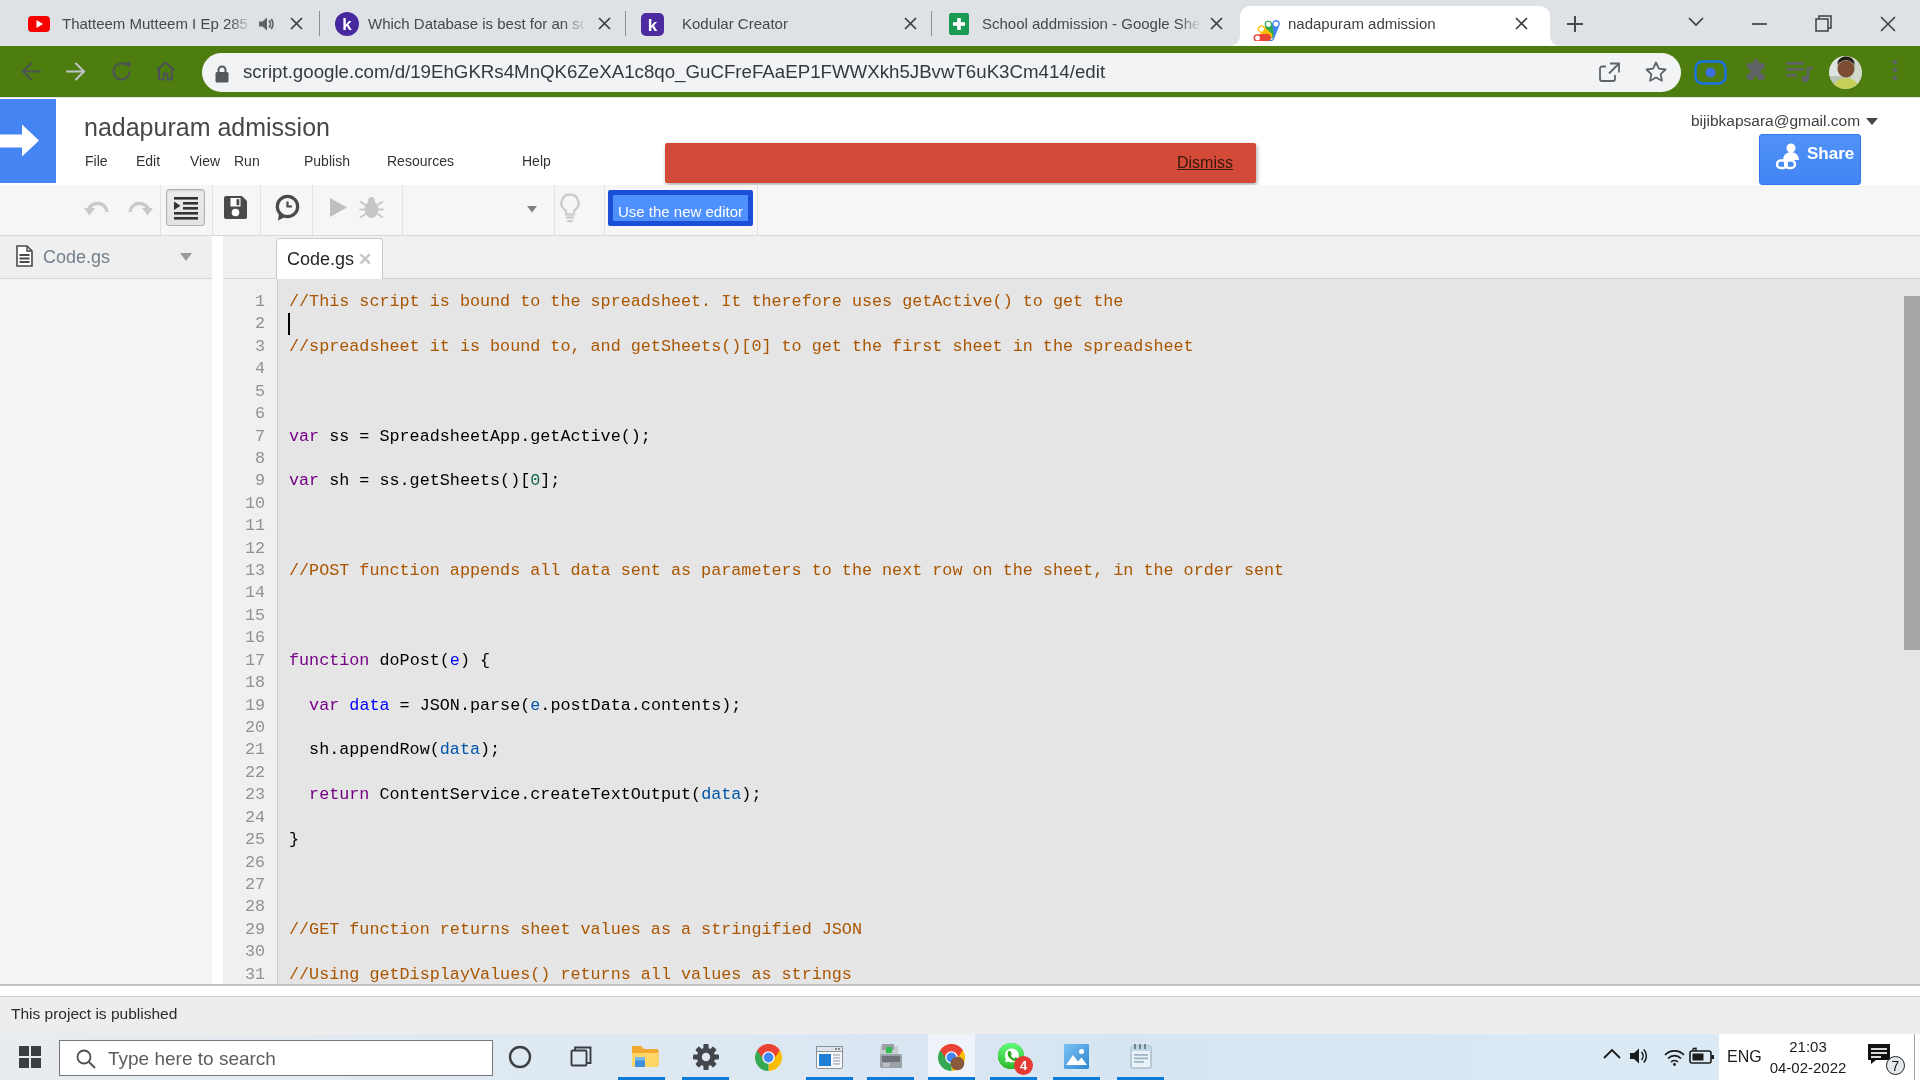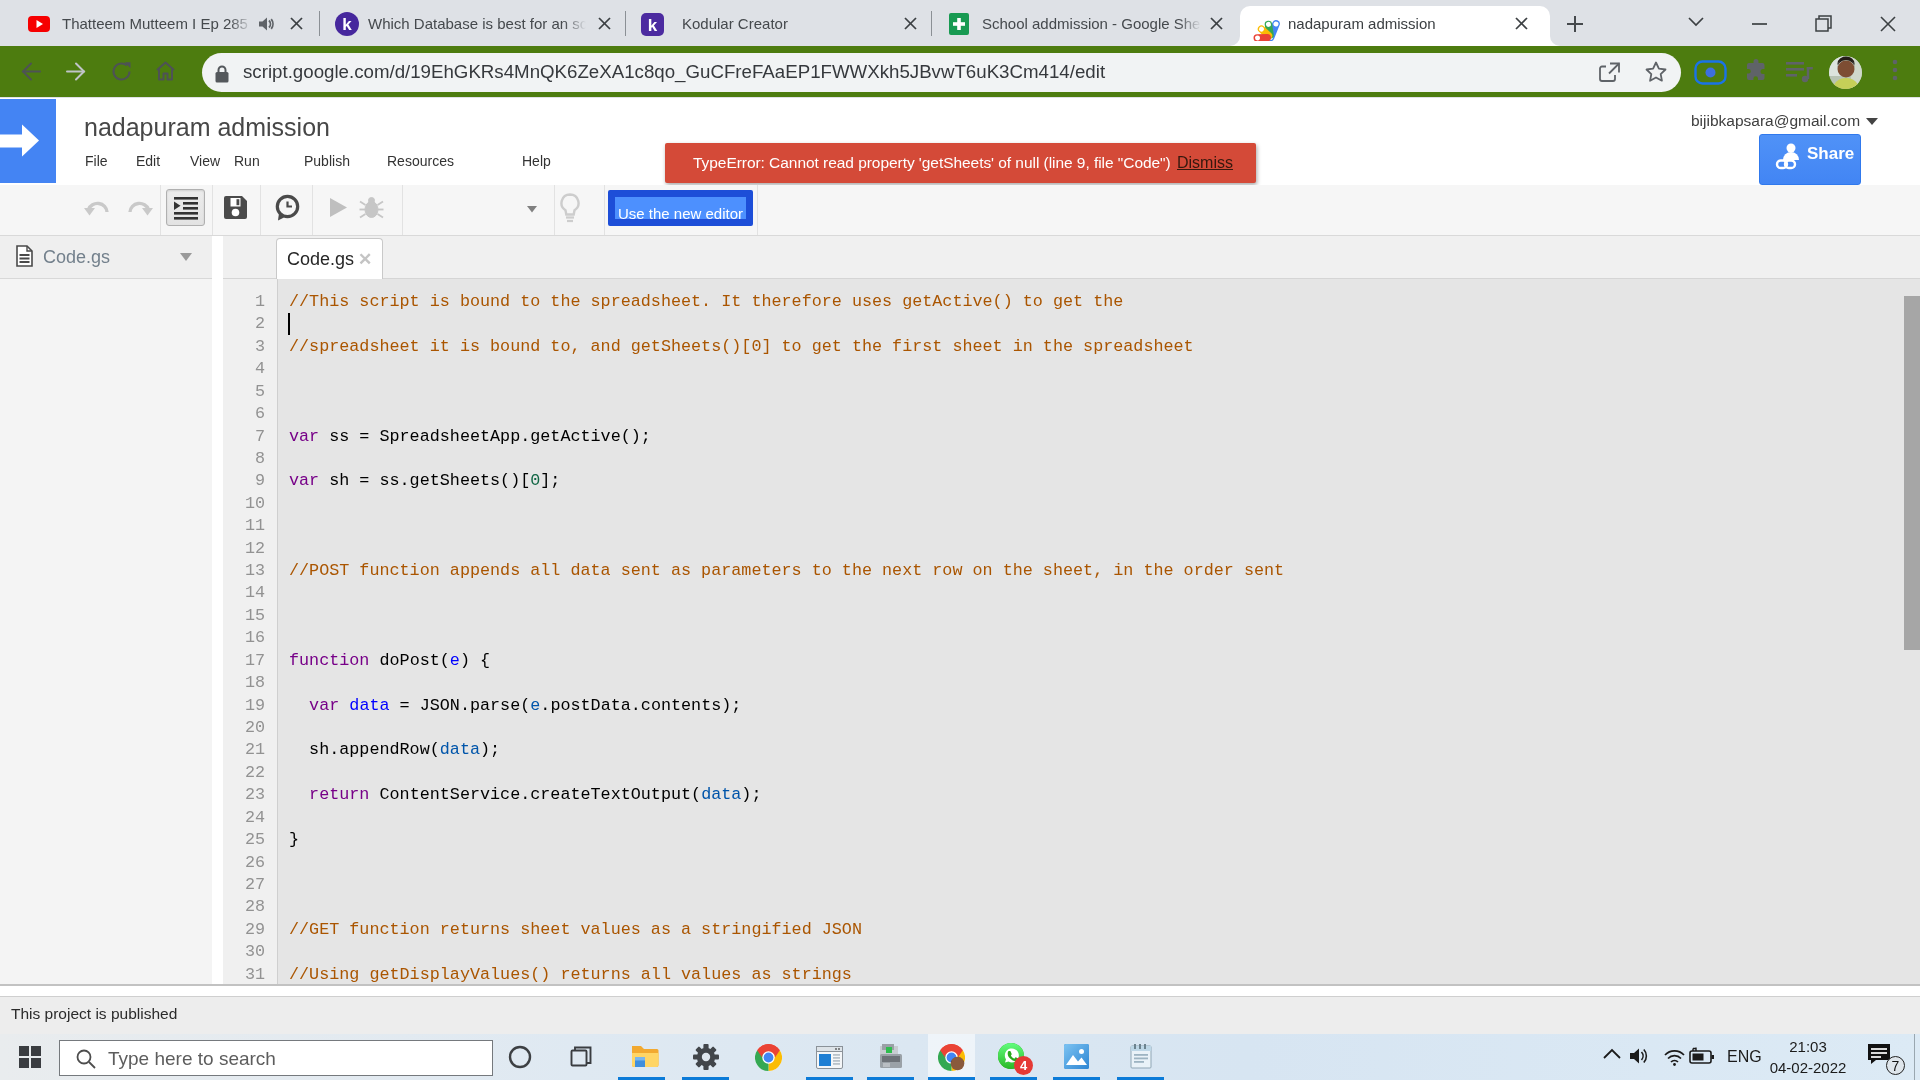--- a/index.html
+++ b/index.html
@@ -36,21 +36,21 @@
   #errbanner .dismiss { position:absolute; left:512px; font-size:16px; letter-spacing:0; color:#35180e; text-decoration:underline; }
   #email { position:absolute; left:1691px; top:14px; font-size:15.5px; color:#404040; }
   #emailarrow { position:absolute; left:1866px; top:20px; width:0; height:0; border-left:6px solid transparent; border-right:6px solid transparent; border-top:7px solid #444; }
   #sharebtn { position:absolute; left:1759px; top:36px; width:102px; height:51px; background:linear-gradient(#5092f7,#4285f4); border:1px solid #3079ed; border-radius:3px; }
   #sharebtn .txt { position:absolute; left:47px; top:9px; color:#fff; font-size:17px; font-weight:bold; }
 
   
   #gastoolbar { position:absolute; left:0; top:185px; width:1920px; height:51px; background:#f6f6f6; border-bottom:1px solid #d9d9d9; }
   .tsep { position:absolute; top:0; width:1px; height:50px; background:#e2e2e2; }
   #selfn { position:absolute; left:417px; top:15px; font-size:15px; color:#444;margin-top:40px; }
-  #newedbtn { position:absolute; left:608px; top:5px; width:145px; height:36px; background:#4d90fe; border:7px solid #1d4ed8; border-radius:2px;
+  #newedbtn { position:absolute; left:608px; top:5px; width:145px; height:36px; background:#4d90fe; border:5px solid #1d4ed8; border-radius:2px;
     color:#fff; font-size:15px; text-align:center; line-height:34px; }
 
   
   #workspace { position:absolute; left:0; top:236px; width:1920px; height:748px; background:#e5e5e5; }
   #sidebar { position:absolute; left:0; top:0; width:212px; height:748px; background:#f4f4f4; }
   #sbhead { position:absolute; left:0; top:0; width:212px; height:43px; background:#efefef; border-bottom:1px solid #d8d8d8; }
   #sbname { position:absolute; left:43px; top:11px; font-size:18px; color:#73808c; }
   #sbarrow { position:absolute; left:180px; top:17px; width:0; height:0; border-left:6px solid transparent; border-right:6px solid transparent; border-top:8px solid #9a9a9a; }
   #splitter { position:absolute; left:212px; top:0; width:11px; height:748px; background:#fff; }
   #edtabstrip { position:absolute; left:223px; top:0; width:1697px; height:43px; background:#f0f0f0; border-bottom:1px solid #d5d5d5; }
@@ -67,21 +67,21 @@
   #code .v { color:#0055aa; }
   #cursor { position:absolute; left:288px; top:77px; width:2px; height:22px; background:#000; }
   #vscroll { position:absolute; left:1904px; top:60px; width:16px; height:354px; background:#a6a6a6; }
 
   
   #botwhite { position:absolute; left:0; top:984px; width:1920px; height:12px; background:#fff; border-top:2px solid #c2c2c2; }
   #pubbar { position:absolute; left:0; top:996px; width:1920px; height:38px; background:#ededed; border-top:1px solid #cfcfcf; }
   #pubbar .t { position:absolute; left:11px; top:8px; font-size:15.5px; color:#2b2b2b; }
 
   
-  #taskbar { position:absolute; left:0; top:1034px; width:1920px; height:46px;
+  #taskbar { position:absolute; left:0; top:1034px; width:1719px; height:46px;
     background:linear-gradient(90deg,#e9ecee 0%,#dfe9f2 30%,#d7e5f2 65%,#dcEAf5 100%); }
   #searchbox { position:absolute; left:59px; top:6px; width:434px; height:36px; background:#fff; border:1px solid #75797d; }
   #searchbox .ph { position:absolute; left:48px; top:7px; font-size:19px; color:#5d5d5d; }
   .runline { position:absolute; top:43px; height:3px; background:#0c7bd8; }
   #activetile { position:absolute; left:928px; top:0; width:47px; height:43px; background:rgba(255,255,255,.55); }
   .traytxt { position:absolute; font-size:15px; color:#1b1b1b; }
 </style>
 </head>
 <body>
 <div id="page">
@@ -282,21 +282,20 @@
     <div class="menuitem" style="left:85px">File</div>
     <div class="menuitem" style="left:136px">Edit</div>
     <div class="menuitem" style="left:190px">View</div>
     <div class="menuitem" style="left:234px">Run</div>
     <div class="menuitem" style="left:304px">Publish</div>
     <div class="menuitem" style="left:387px">Resources</div>
     <div class="menuitem" style="left:522px">Help</div>
     <div id="email">bijibkapsara@gmail.com</div>
     <div id="emailarrow"></div>
     <div id="errbanner">
-      <span class="msg">TypeError: Cannot read property 'getSheets' of null (line 9, file "Code")</span>
       <span class="dismiss">Dismiss</span>
     </div>
     <div id="sharebtn">
       <svg class="abs" style="left:14px;top:6px" width="30" height="30" fill="#fff">
           <circle cx="17" cy="7" r="4.5"></circle>
           <path d="M9,19 a8,8 0 0 1 16,0 Z"></path>
           <g fill="none" stroke="#fff" stroke-width="2.4">
             <rect x="3" y="19.5" width="10" height="7.5" rx="3.75"></rect>
             <rect x="11" y="19.5" width="10" height="7.5" rx="3.75"></rect>
           </g>

